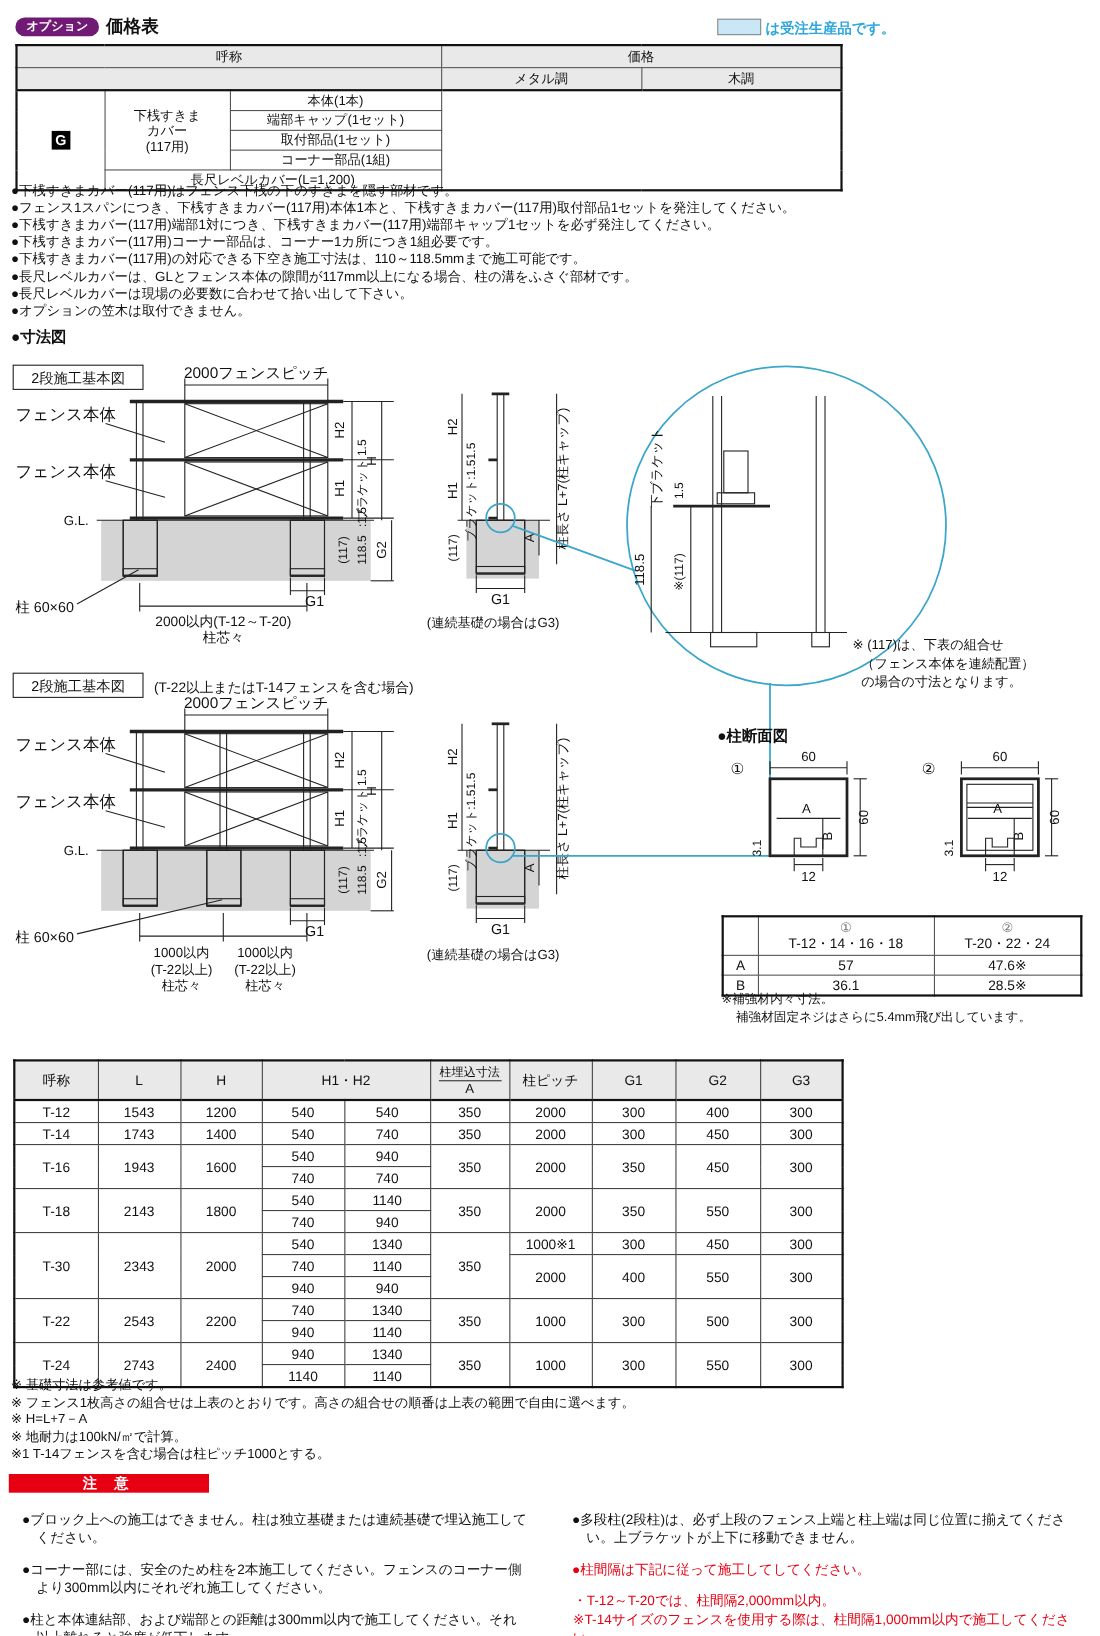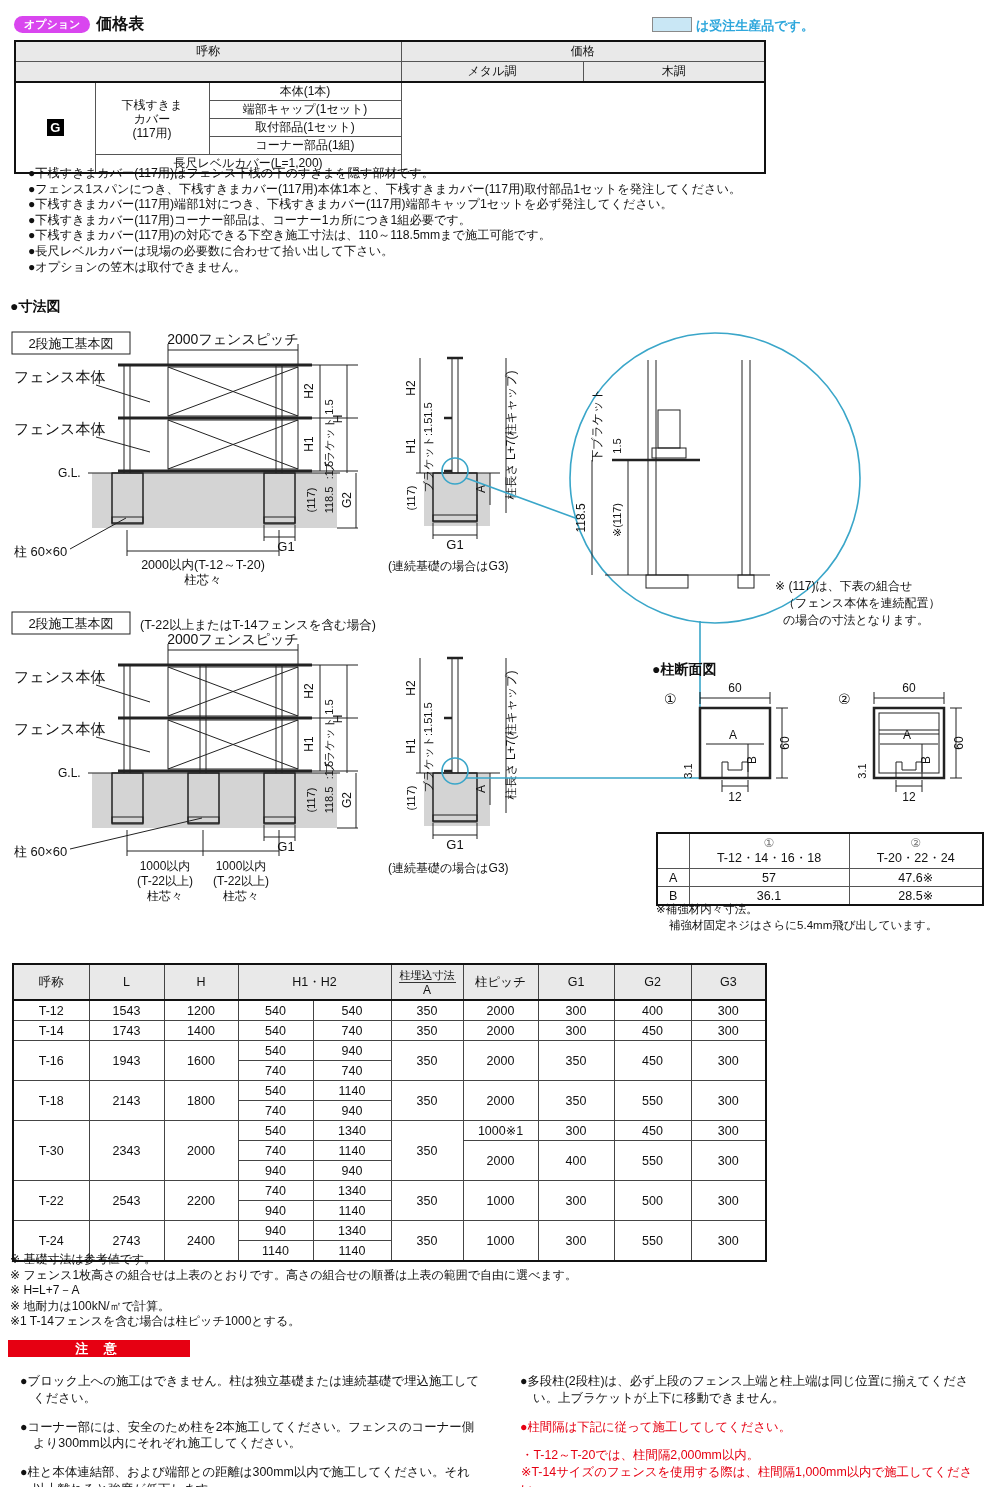--- a/index.html
+++ b/index.html
@@ -2,39 +2,39 @@
 <html><head>
 <meta charset="utf-8">
 <style>
   html,body{margin:0;padding:0;background:#fff;}
   .page{position:relative;width:1000px;height:1487px;background:#fff;overflow:hidden;
         font-family:"Liberation Sans","DejaVu Sans",sans-serif;color:#111;}
   .abs{position:absolute;}
 
   
   .hdr{top:14px;left:14px;display:flex;align-items:center;gap:6px;}
-  .badge{background:#d946ef;color:#fff;font-size:11px;font-weight:bold;
+  .badge{background:#701a75;color:#fff;font-size:11px;font-weight:bold;
          padding:2px 10px;border-radius:9px;line-height:13px;}
   .ttl{font-size:16px;font-weight:bold;}
   .legend{top:17px;left:652px;display:flex;align-items:flex-start;gap:4px;}
   .sw{width:38px;height:13px;background:#c9e7f5;border:1px solid #8a8a8a;}
   .legend .lt{color:#2ea7dc;font-size:13px;font-weight:bold;}
 
   
   #ptable{top:40px;left:14px;}
   #ptable table{border-collapse:collapse;table-layout:fixed;width:750px;border:2px solid #111;}
   #ptable td{border:1px solid #555;font-size:12px;text-align:center;padding:0;height:16px;}
   #ptable tr.h td{background:#e9e9e9;height:19px;}
   #ptable tr.h2x td{background:#e9e9e9;height:19px;border-bottom:2px solid #111;}
   .gbadge{display:inline-block;width:17px;height:17px;background:#000;color:#fff;
           font-weight:bold;font-size:13px;line-height:17px;}
   .pre{white-space:pre-line;line-height:14px;}
 
   
-  #bullets{top:166px;left:28px;font-size:12.2px;line-height:15.6px;}
+  #bullets{top:166px;left:10px;font-size:12.2px;line-height:15.6px;}
 
   
   #dimhead{top:298px;left:10px;font-size:14px;font-weight:bold;}
 
   
   #dsvg{top:320px;left:0px;}
   svg text{font-family:"Liberation Sans","DejaVu Sans",sans-serif;fill:#111;}
   .f11{font-size:11px}.f12{font-size:12px}.f125{font-size:12.5px}.f13{font-size:13px}
   .f14{font-size:14px}.f15{font-size:15px}
   .mid{text-anchor:middle}.bold{font-weight:bold}
@@ -129,20 +129,21 @@
     </tbody>
       </table>
   </div>
 
   <div class="abs" id="bullets">
     <div>●下桟すきまカバー(117用)はフェンス下桟の下のすきまを隠す部材です。</div>
     <div>●フェンス1スパンにつき、下桟すきまカバー(117用)本体1本と、下桟すきまカバー(117用)取付部品1セットを発注してください。</div>
     <div>●下桟すきまカバー(117用)端部1対につき、下桟すきまカバー(117用)端部キャップ1セットを必ず発注してください。</div>
     <div>●下桟すきまカバー(117用)コーナー部品は、コーナー1カ所につき1組必要です。</div>
     <div>●下桟すきまカバー(117用)の対応できる下空き施工寸法は、110～118.5mmまで施工可能です。</div>
+    <div>●長尺レベルカバーは、GLとフェンス本体の隙間が117mm以上になる場合、柱の溝をふさぐ部材です。</div>
     <div>●長尺レベルカバーは現場の必要数に合わせて拾い出して下さい。</div>
     <div>●オプションの笠木は取付できません。</div>
   </div>
 
   <div class="abs" id="dimhead">●寸法図</div>
 
   <svg class="abs" id="dsvg" width="1000" height="642" viewBox="0 0 1000 642">
     <defs>
       <pattern id="hatch" width="7" height="7" patternUnits="userSpaceOnUse" patternTransform="rotate(45)">
         <line x1="0" y1="0" x2="0" y2="7" stroke="#444" stroke-width="1.2"></line>

